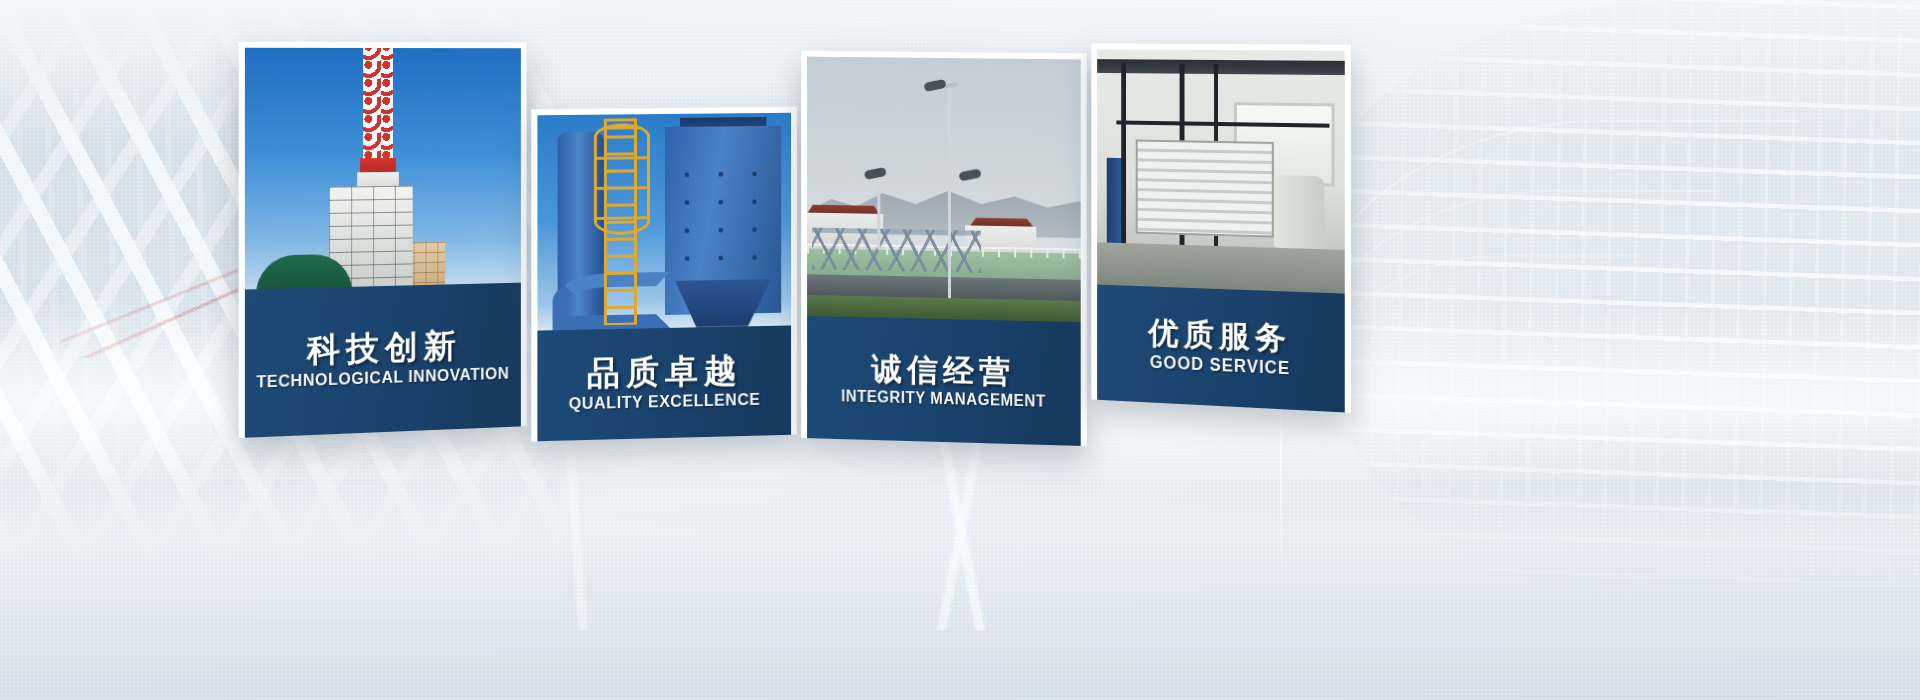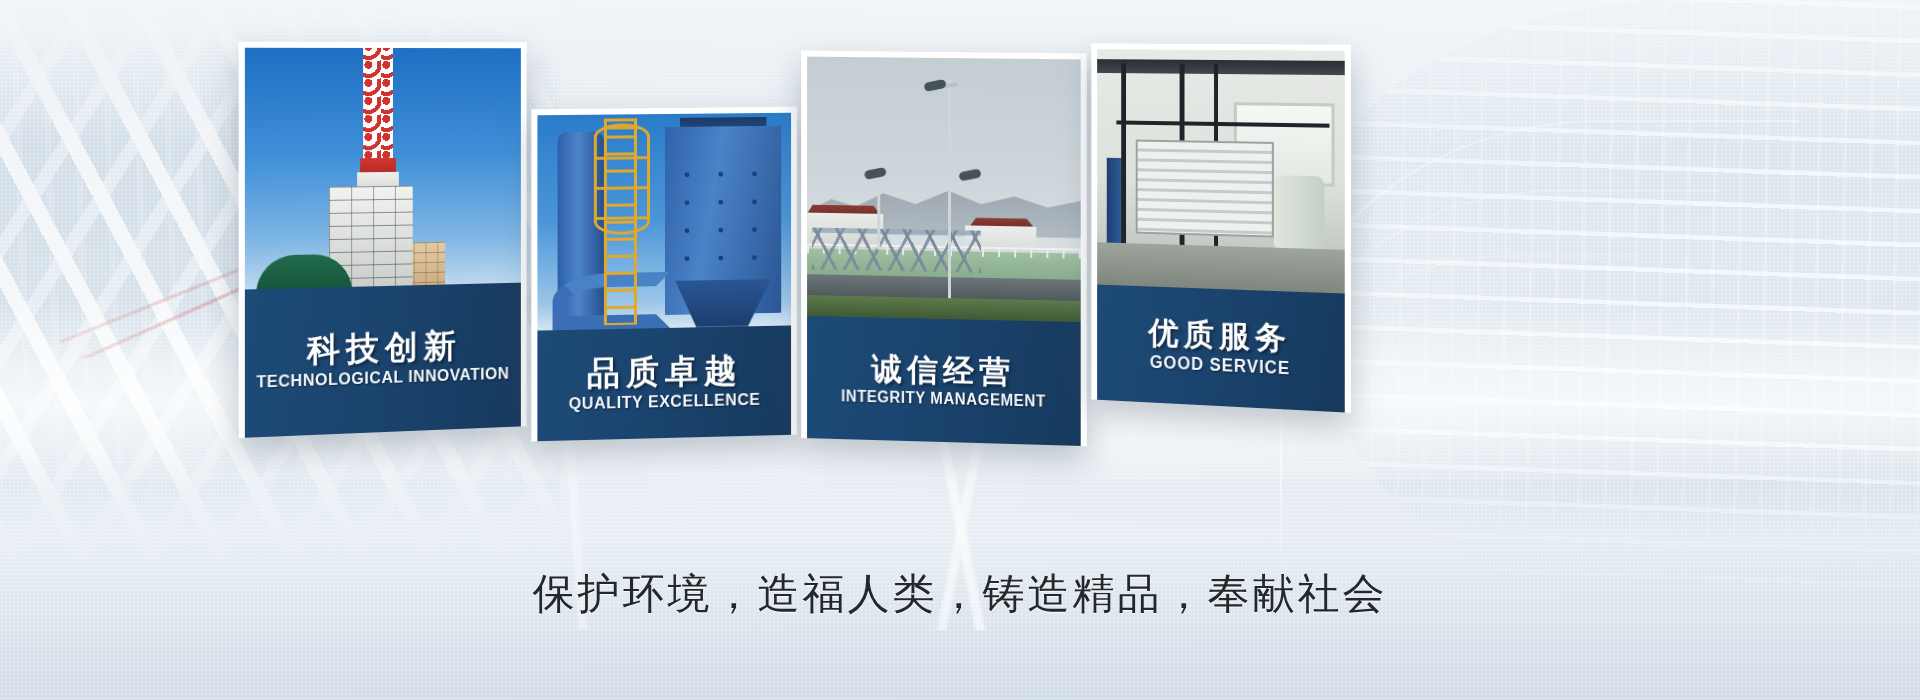--- a/index.html
+++ b/index.html
@@ -475,15 +475,14 @@
         </div>
         <div class="caption">
           <div class="cap-cn">优质服务</div>
           <div class="cap-en">GOOD SERVICE</div>
         </div>
       </div>
     </div>
 
   </div>
 
-  <div class="tagline">保护环境，造福人类，铸造精品，奉献社会</div>
 
 </div>
 
 </body></html>

